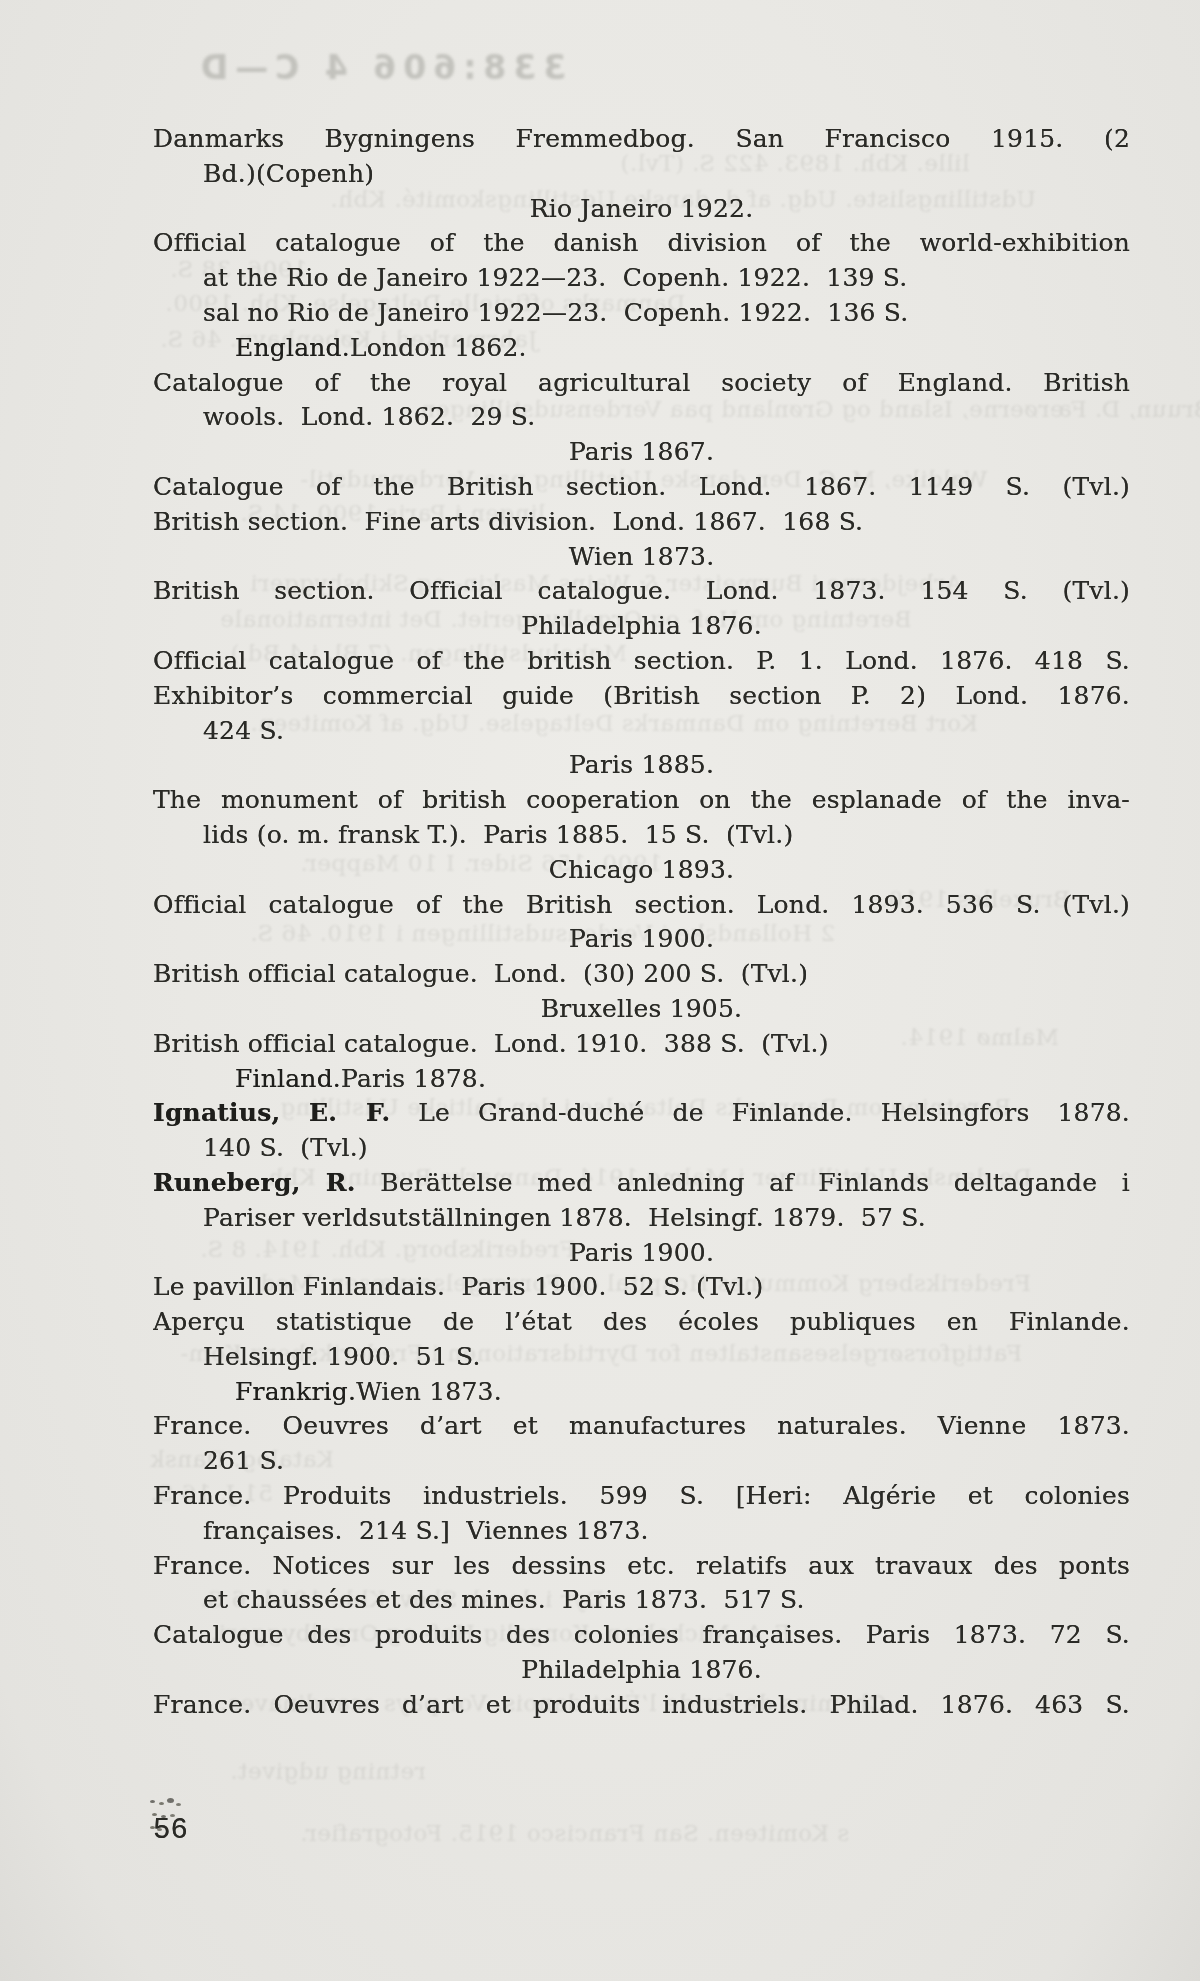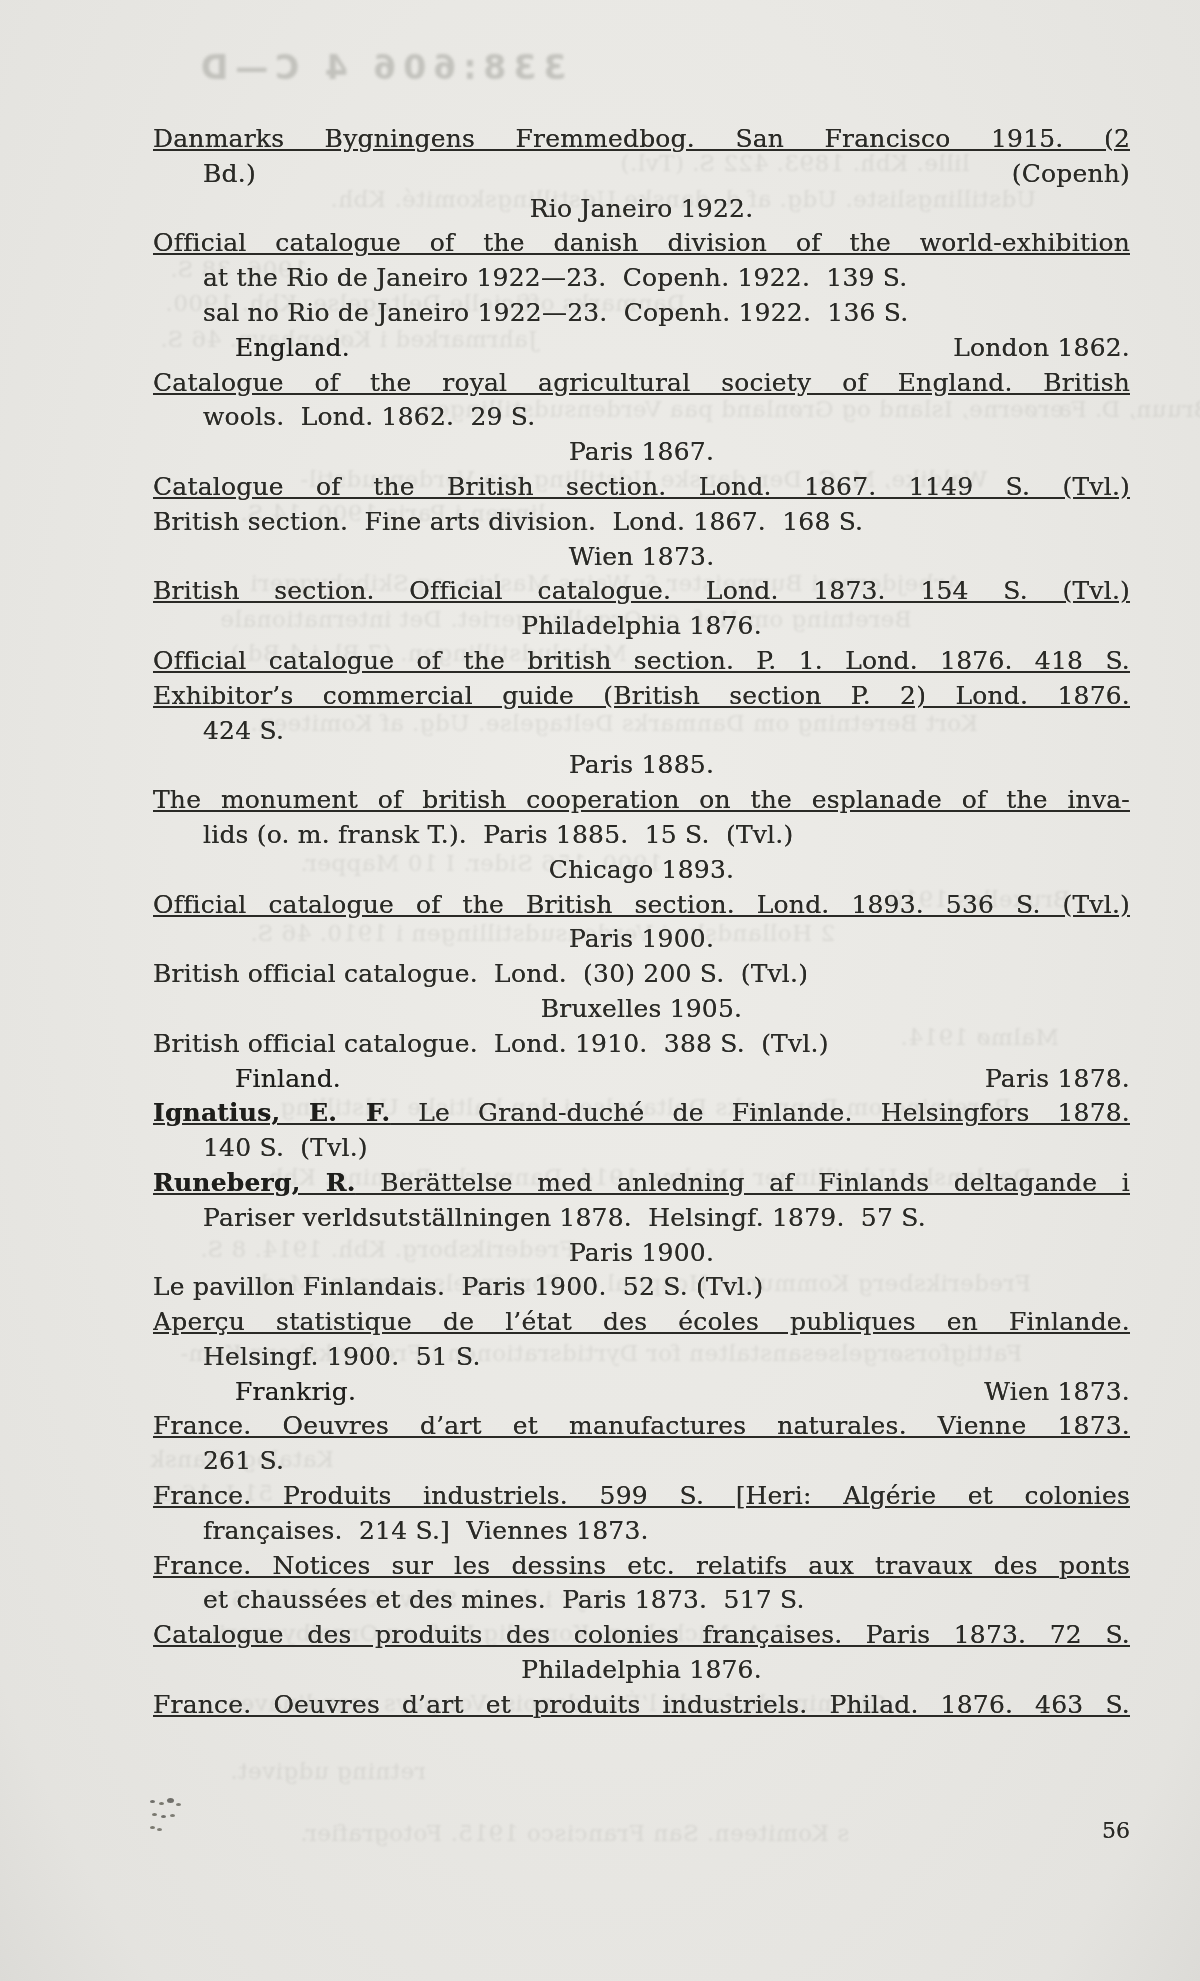--- a/index.html
+++ b/index.html
@@ -22,31 +22,31 @@
     font-size:33px; font-weight:bold; letter-spacing:7px;
     color:#aeaea8; opacity:.65; transform:scaleX(-1); filter:blur(1.4px);
   }
   
   .text-block { position:absolute; top:122px; left:153px; width:977px; font-size:25px; }
   .line {
     height:34.8px; line-height:34.8px; letter-spacing:.2px;
     text-shadow:0 0 .5px rgba(42,42,38,.85);
     overflow:hidden;
   }
-  .justify { text-align:justify; text-align-last:justify;text-decoration:underline; }
+  .justify { text-align:justify; text-align-last:justify; }
   .plain, .indent { white-space:pre; }
   .indent { padding-left:50px; }
   .right { text-align:center; }
-  .split, .header { display:flex; justify-content:space-between; }
+  .split, .header { display:flex; justify-content:flex-start; }
   .split .left-part { padding-left:50px; }
   .header .section-title { padding-left:82px; font-weight:normal; color:#1e1e1b; }
   .line b { color:#1e1e1b;margin-top:24px; }
   .page-number {
-    position:absolute; top:1814px; left:153px; width:977px; text-align:right;
-    font-size:22px; line-height:34.8px; text-shadow:0 0 .5px rgba(42,42,38,.85);
+    position:absolute; top:1814px; left:153px; width:977px; text-align:left;
+    font-size:29px; line-height:34.8px; text-shadow:0 0 .5px rgba(42,42,38,.85);font-family:Liberation Mono, monospace;
   }
   .ink-smudge { position:absolute; top:1796px; left:146px; width:50px; height:50px; opacity:.75; }
   .ink-smudge::before {
     content:""; position:absolute; left:4px; top:4px; width:5px; height:3px;
     background:#4a4943; border-radius:50%; filter:blur(.4px);
     box-shadow: 9px 2px 0 #555449, 18px -1px 0 1px #4a4943, 26px 3px 0 #5b5a50,
                 2px 13px 0 #555449, 11px 15px 0 #4a4943, 20px 14px 0 #5b5a50,
                 0px 26px 0 #555449, 7px 28px 0 #5b5a50;
   }
 </style>

